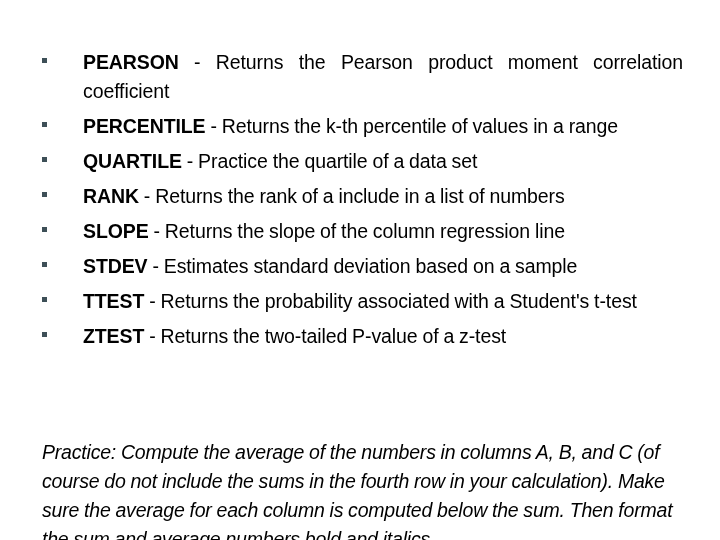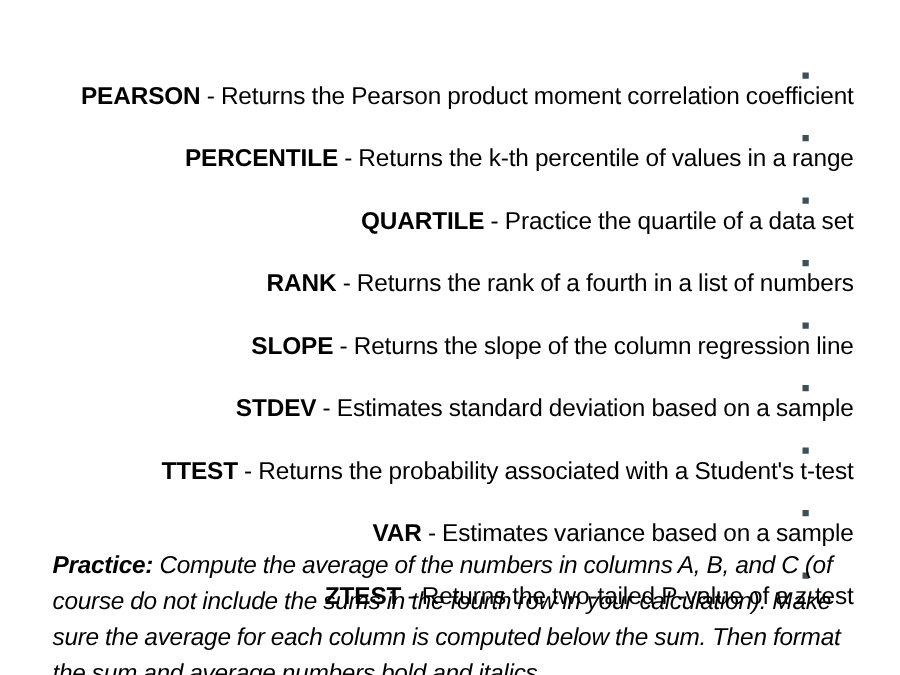--- a/index.html
+++ b/index.html
@@ -24,23 +24,22 @@
 
   .function-list {
     position: absolute;
     left: 42px;
     top: 48px;
     width: 641px;
   }
 
   .list-item {
     display: flex;
-    align-items: flex-end;
+    align-items: flex-start;
     margin-bottom: 6px;
-    flex-direction: column;
   }
 
   .bullet {
     flex: 0 0 auto;
     width: 41px;
     padding-top: 10px;
     box-sizing: border-box;
   }
 
   .bullet-square {
@@ -74,21 +73,21 @@
     width: 641px;
     font-size: 19.5px;
     line-height: 29px;
     font-style: italic;
     letter-spacing: -0.2px;
     word-spacing: -0.3px;
     text-align: left;
   }
 
   .practice-label {
-    font-weight: bold;
+    font-weight: normal;
     font-style: italic;
     text-align: center;
   }
 </style>
 </head>
 <body>
 
 <div class="slide">
 
   <div class="function-list">
@@ -107,21 +106,21 @@
       <div class="list-item">
         <span class="bullet">
           <span class="bullet-square" style="background: rgb(61, 79, 87);"></span>
         </span>
         <span class="item-text"><span class="fn-name">QUARTILE</span><span> - </span><span>Practice the quartile of a data set</span></span>
       </div>
       <div class="list-item">
         <span class="bullet">
           <span class="bullet-square" style="background: rgb(61, 79, 87);"></span>
         </span>
-        <span class="item-text"><span class="fn-name">RANK</span><span> - </span><span>Returns the rank of a fourth in a list of numbers</span></span>
+        <span class="item-text"><span class="fn-name">RANK</span><span> - </span><span>Returns the rank of a include in a list of numbers</span></span>
       </div>
       <div class="list-item">
         <span class="bullet">
           <span class="bullet-square" style="background: rgb(61, 79, 87);"></span>
         </span>
         <span class="item-text"><span class="fn-name">SLOPE</span><span> - </span><span>Returns the slope of the column regression line</span></span>
       </div>
       <div class="list-item">
         <span class="bullet">
           <span class="bullet-square" style="background: rgb(61, 79, 87);"></span>
@@ -131,26 +130,20 @@
       <div class="list-item">
         <span class="bullet">
           <span class="bullet-square" style="background: rgb(61, 79, 87);"></span>
         </span>
         <span class="item-text"><span class="fn-name">TTEST</span><span> - </span><span>Returns the probability associated with a Student's t-test</span></span>
       </div>
       <div class="list-item">
         <span class="bullet">
           <span class="bullet-square" style="background: rgb(61, 79, 87);"></span>
         </span>
-        <span class="item-text"><span class="fn-name">VAR</span><span> - </span><span>Estimates variance based on a sample</span></span>
-      </div>
-      <div class="list-item">
-        <span class="bullet">
-          <span class="bullet-square" style="background: rgb(61, 79, 87);"></span>
-        </span>
         <span class="item-text"><span class="fn-name">ZTEST</span><span> - </span><span>Returns the two-tailed P-value of a z-test</span></span>
       </div>
     </div>
 
   <p class="practice">
     <span class="practice-label">Practice:</span><span> Compute the average of the numbers in columns A, B, and C (of course do not include the sums in the fourth row in your calculation). Make sure the average for each column is computed below the sum. Then format the sum and average numbers bold and italics.</span>
   </p>
 
 </div>
 

